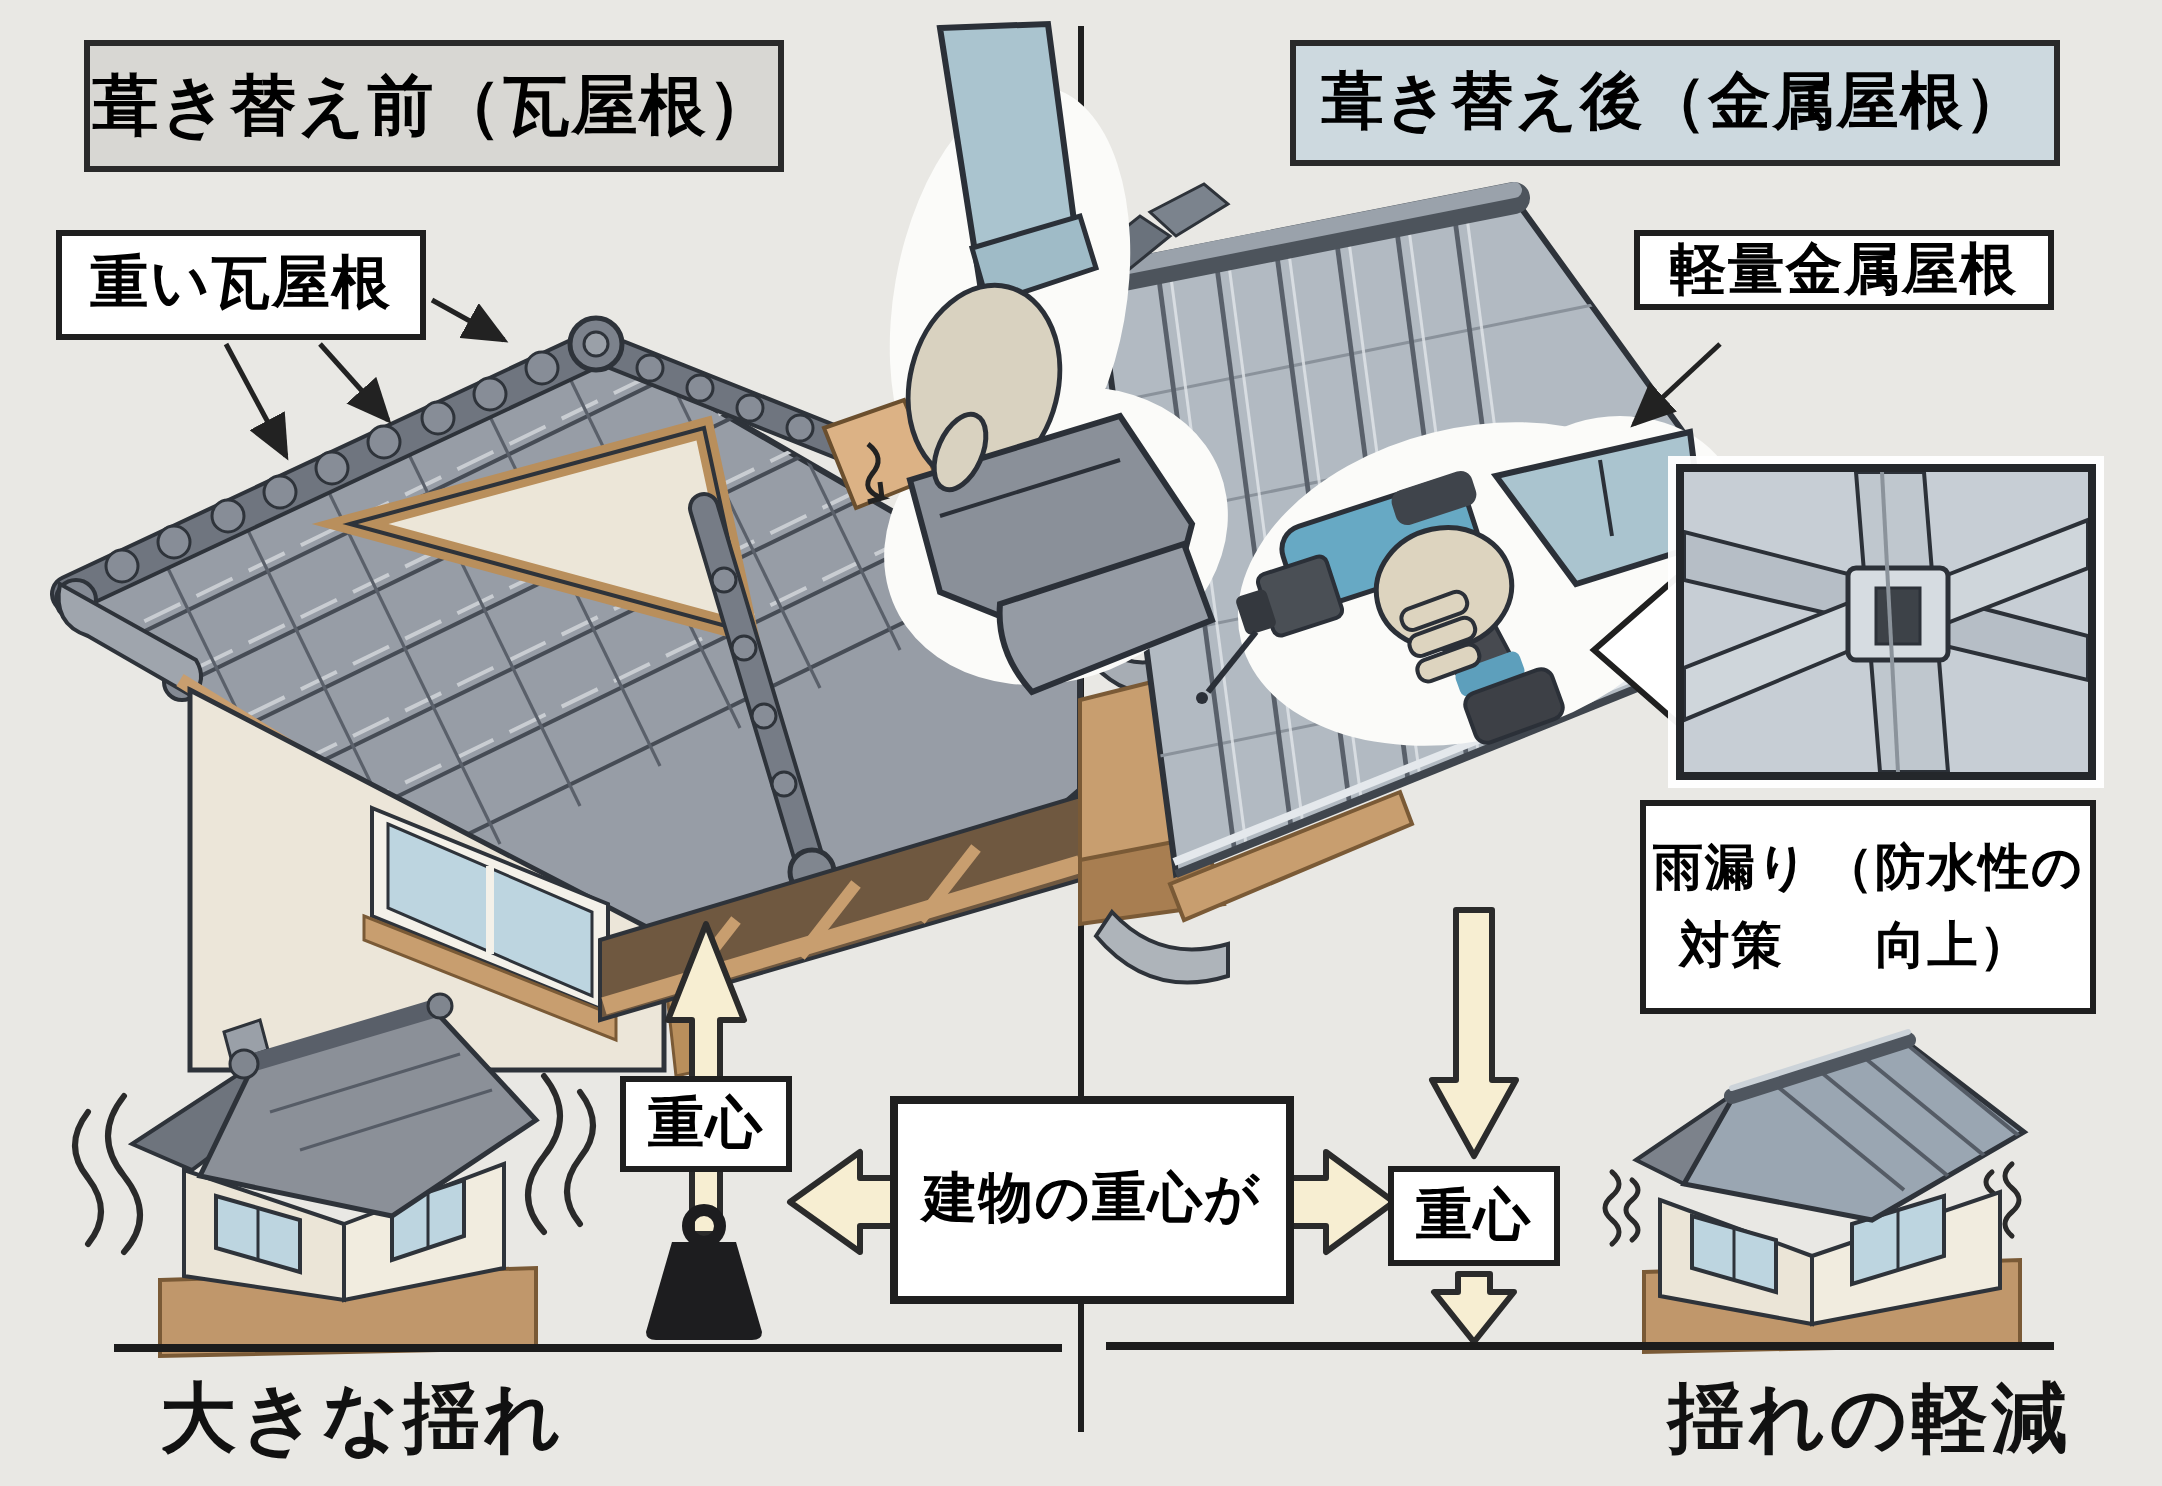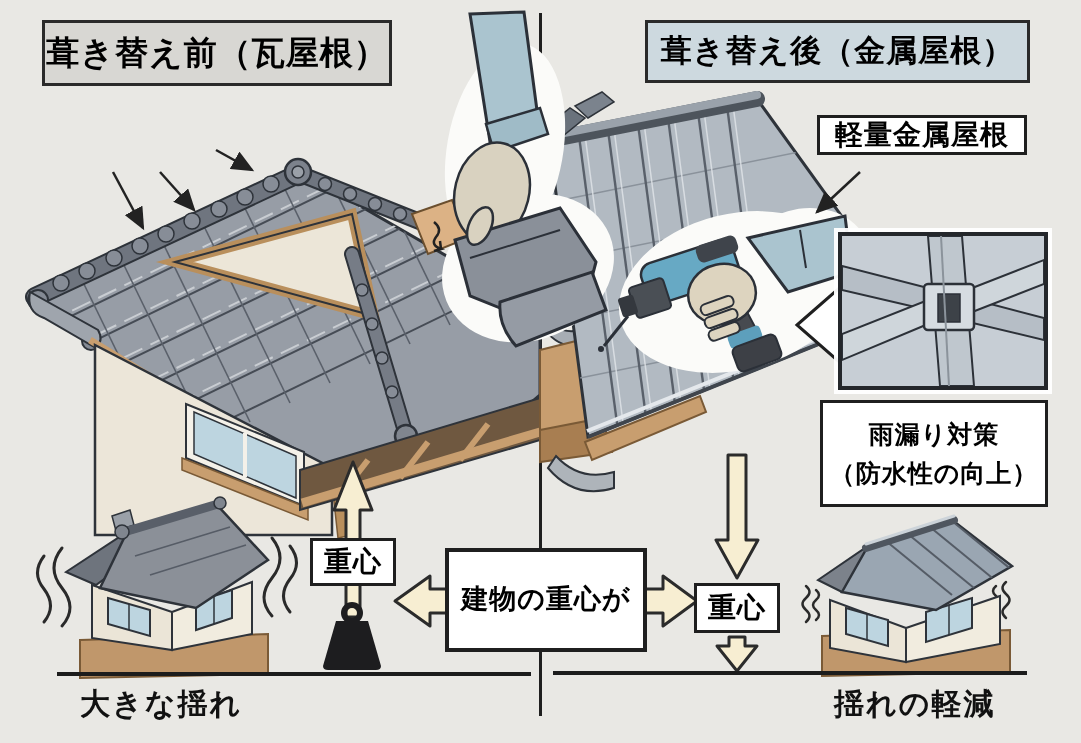--- a/index.html
+++ b/index.html
@@ -17,26 +17,26 @@
   }
   .title-before{left:42px;top:20px;width:350px;height:66px;font-size:33px;background:#d8d7d3;border-color:#2a2a2a;}
   .title-after{left:645px;top:20px;width:385px;height:63px;font-size:31px;background:#cdd9df;border-color:#2a2a2a;}
   .label-heavy{left:28px;top:115px;width:185px;height:55px;font-size:29px;}
   .label-light{left:817px;top:115px;width:210px;height:40px;font-size:28px;}
   .inset{
     position:absolute;left:838px;top:232px;width:210px;height:158px;
     border:4px solid #24272b;box-sizing:border-box;background:#ccd3d9;
     box-shadow:0 0 0 4px rgba(255,255,255,.95);
   }
-  .label-rain{left:820px;top:400px;width:228px;height:107px;font-size:25px;flex-direction:column;line-height:1.55;}
+  .label-rain{left:820px;top:400px;width:228px;height:107px;font-size:25px;flex-direction:row;line-height:1.55;}
   .center-box{left:445px;top:548px;width:202px;height:104px;font-size:27px;flex-direction:row;border-width:4px;line-height:1.45;}
   .cog-left{left:310px;top:538px;width:86px;height:48px;font-size:28px;}
   .cog-right{left:694px;top:583px;width:86px;height:50px;font-size:28px;}
   .ground-label{
-    position:absolute;color:#111;font-weight:bold;font-size:30px;letter-spacing:2px;
+    position:absolute;color:#111;font-weight:bold;font-size:38px;letter-spacing:2px;
   }
   .gl-before{left:80px;top:684px;}
   .gl-after{left:834px;top:684px;}
 </style>
 </head>
 <body>
 
 <div class="canvas">
 
 <svg width="1081" height="743" viewBox="0 0 1081 743">
@@ -310,20 +310,21 @@
     <line x1="866" y1="544" x2="954" y2="516" stroke="#ccd3d9" stroke-width="3" stroke-linecap="round"></line>
   </g>
 
   <line x1="57" y1="674" x2="531" y2="674" stroke="#1c1c1c" stroke-width="4"></line>
   <line x1="553" y1="673" x2="1027" y2="673" stroke="#1c1c1c" stroke-width="4"></line>
 </svg>
 
 <div class="box title-before">葺き替え前（瓦屋根）</div>
 <div class="box title-after">葺き替え後（金属屋根）</div>
 
+<div class="box label-heavy">重い瓦屋根</div>
 <div class="box label-light">軽量金属屋根</div>
 
 <div class="inset">
   <svg width="202" height="150" viewBox="0 0 202 150">
     <rect x="0" y="0" width="202" height="150" fill="#c7ced5"></rect>
     <polygon points="0,30 86,52 86,74 0,54" fill="#b6bec6" stroke="#2c3138" stroke-width="2"></polygon>
     <polygon points="118,60 202,82 202,104 118,84" fill="#b6bec6" stroke="#2c3138" stroke-width="2"></polygon>
     <polygon points="0,98 86,64 86,88 0,124" fill="#cfd6db" stroke="#2c3138" stroke-width="2"></polygon>
     <polygon points="120,56 202,24 202,48 120,80" fill="#cfd6db" stroke="#2c3138" stroke-width="2"></polygon>
     <polygon points="86,0 120,0 132,150 98,150" fill="#bfc7ce" stroke="#2c3138" stroke-width="2"></polygon>

